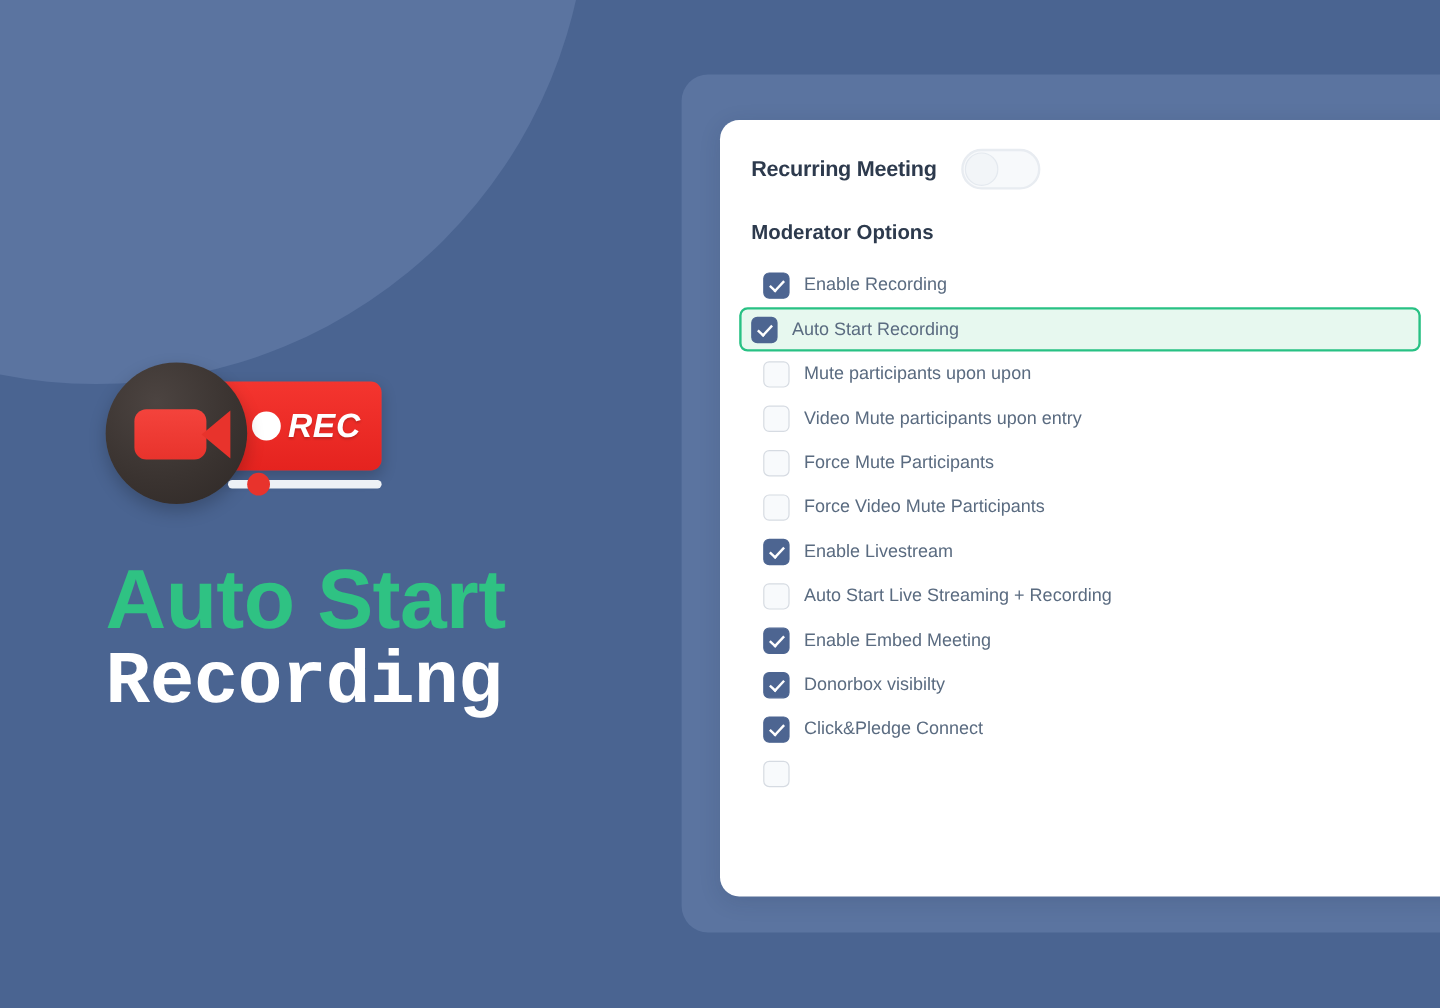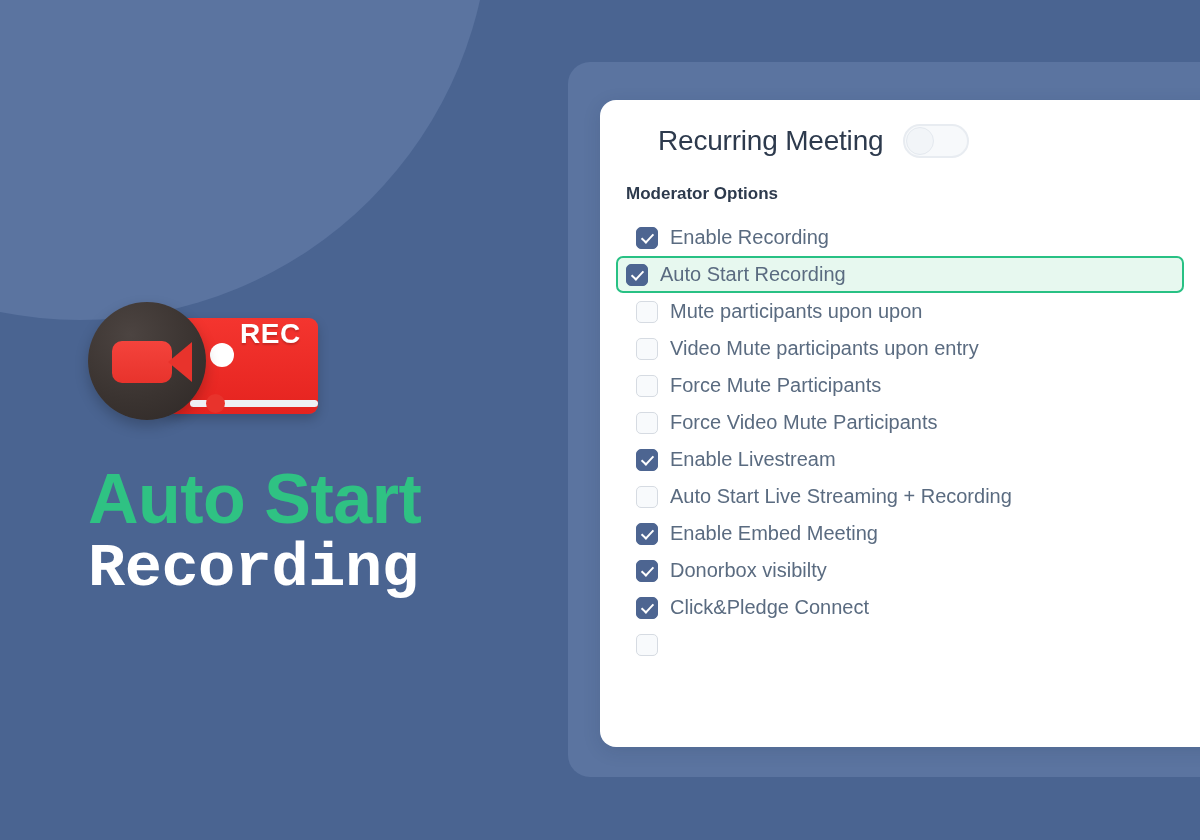--- a/index.html
+++ b/index.html
@@ -74,28 +74,29 @@
     border-top: 20px solid transparent;
     border-bottom: 20px solid transparent;
     border-right: 24px solid #e8332c;
   }
 
   .rec-badge {
     position: absolute;
     left: 78px;
     top: 18px;
     width: 152px;
-    height: 96px;
+    height: 74px;
     border-radius: 9px;
     background: linear-gradient(180deg, #f4352f 0%, #e5231f 100%);
     box-shadow: 0 5px 12px rgba(0,0,0,0.20);
     display: flex;
-    align-items: flex-start;
+    align-items: center;
     z-index: 2;
     padding-left: 46px;
+    font-style: italic;
   }
 
   .rec-dot {
     position: absolute;
     left: 44px;
     top: 25px;
     width: 24px;
     height: 24px;
     border-radius: 50%;
     background: #ffffff;
@@ -174,25 +175,24 @@
   }
 
   .card-header {
     display: flex;
     align-items: center;
     gap: 20px;
     margin-bottom: 26px;
   }
 
   .card-title {
-    font-size: 28px;
-    font-weight: normal;
+    font-size: 18px;
+    font-weight: bold;
     color: #2d3a4d;
     letter-spacing: -0.2px;
-    margin-left: 32px;
   }
 
   .toggle {
     width: 66px;
     height: 34px;
     border-radius: 17px;
     background: #f7f9fb;
     border: 2px solid #e8ecf1;
     position: relative;
     flex-shrink: 0;
@@ -255,21 +255,21 @@
     left: 7px;
     top: 3px;
     width: 5px;
     height: 10px;
     border: solid #ffffff;
     border-width: 0 2.4px 2.4px 0;
     transform: rotate(43deg);
   }
 
   .option-label {
-    font-size: 20px;
+    font-size: 15px;
     color: #5a6b80;
     white-space: nowrap;
   }
 </style>
 </head>
 <body>
 
 <div class="bg-circle"></div>
 
 <div class="promo">

